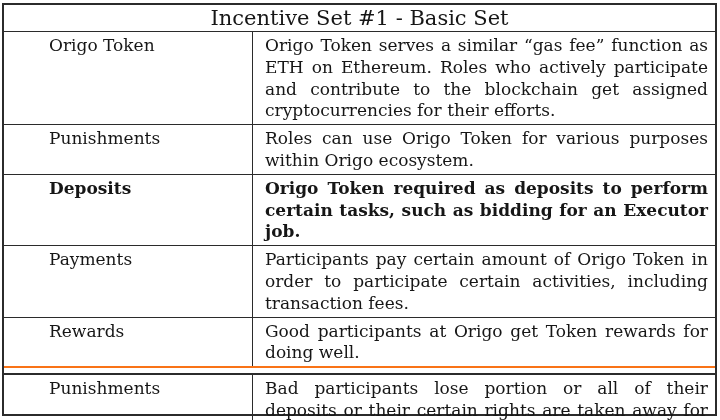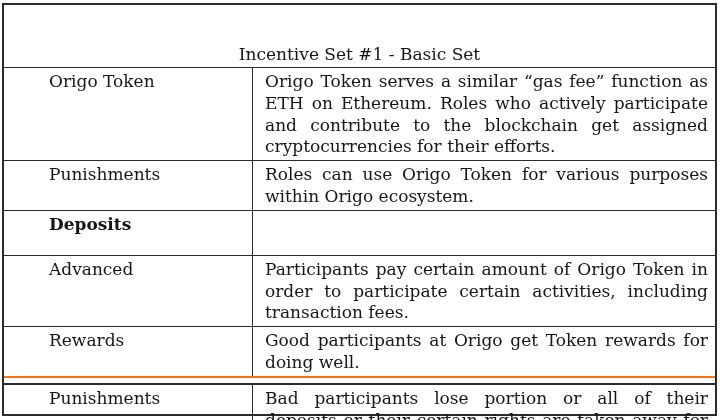--- a/index.html
+++ b/index.html
@@ -25,26 +25,25 @@
     box-sizing: border-box;
     border: 2px solid #2b2b2b;
     background: #ffffff;
     display: flex;
     flex-direction: column;
   }
   .section-header {
     box-sizing: border-box;
     border-bottom: 1.5px solid #2b2b2b;
     text-align: center;
-    font-size: 17px;
+    font-size: 21px;
     line-height: 22px;
     padding-top: 2px;
     min-height: 27px;
     flex: 0 0 auto;
-    margin-top: 36px;
   }
   .trow {
     display: flex;
     box-sizing: border-box;
     border-bottom: 1.5px solid #2b2b2b;
     flex: 0 0 auto;
     padding-left: 36px;
   }
   .cell {
     box-sizing: border-box;
@@ -92,24 +91,25 @@
     </div>
 
     <div class="trow privileges">
       <div class="cell term">Punishments</div>
       <div class="cell desc">Roles can use Origo Token for various purposes within Origo ecosystem.</div>
     </div>
 
 
     <div class="trow deposits">
       <div class="cell term">Deposits</div>
+      <div class="cell desc">Origo Token required as deposits to perform certain tasks, such as bidding for an Executor job.</div>
     </div>
 
     <div class="trow payments">
-      <div class="cell term">Advanced</div>
+      <div class="cell term">Payments</div>
       <div class="cell desc">Participants pay certain amount of Origo Token in order to participate certain activities, including transaction fees.</div>
     </div>
 
     <div class="trow rewards">
       <div class="cell term">Rewards</div>
       <div class="cell desc">Good participants at Origo get Token rewards for doing well.</div>
     </div>
 
     <div class="split-gap"></div>
 

